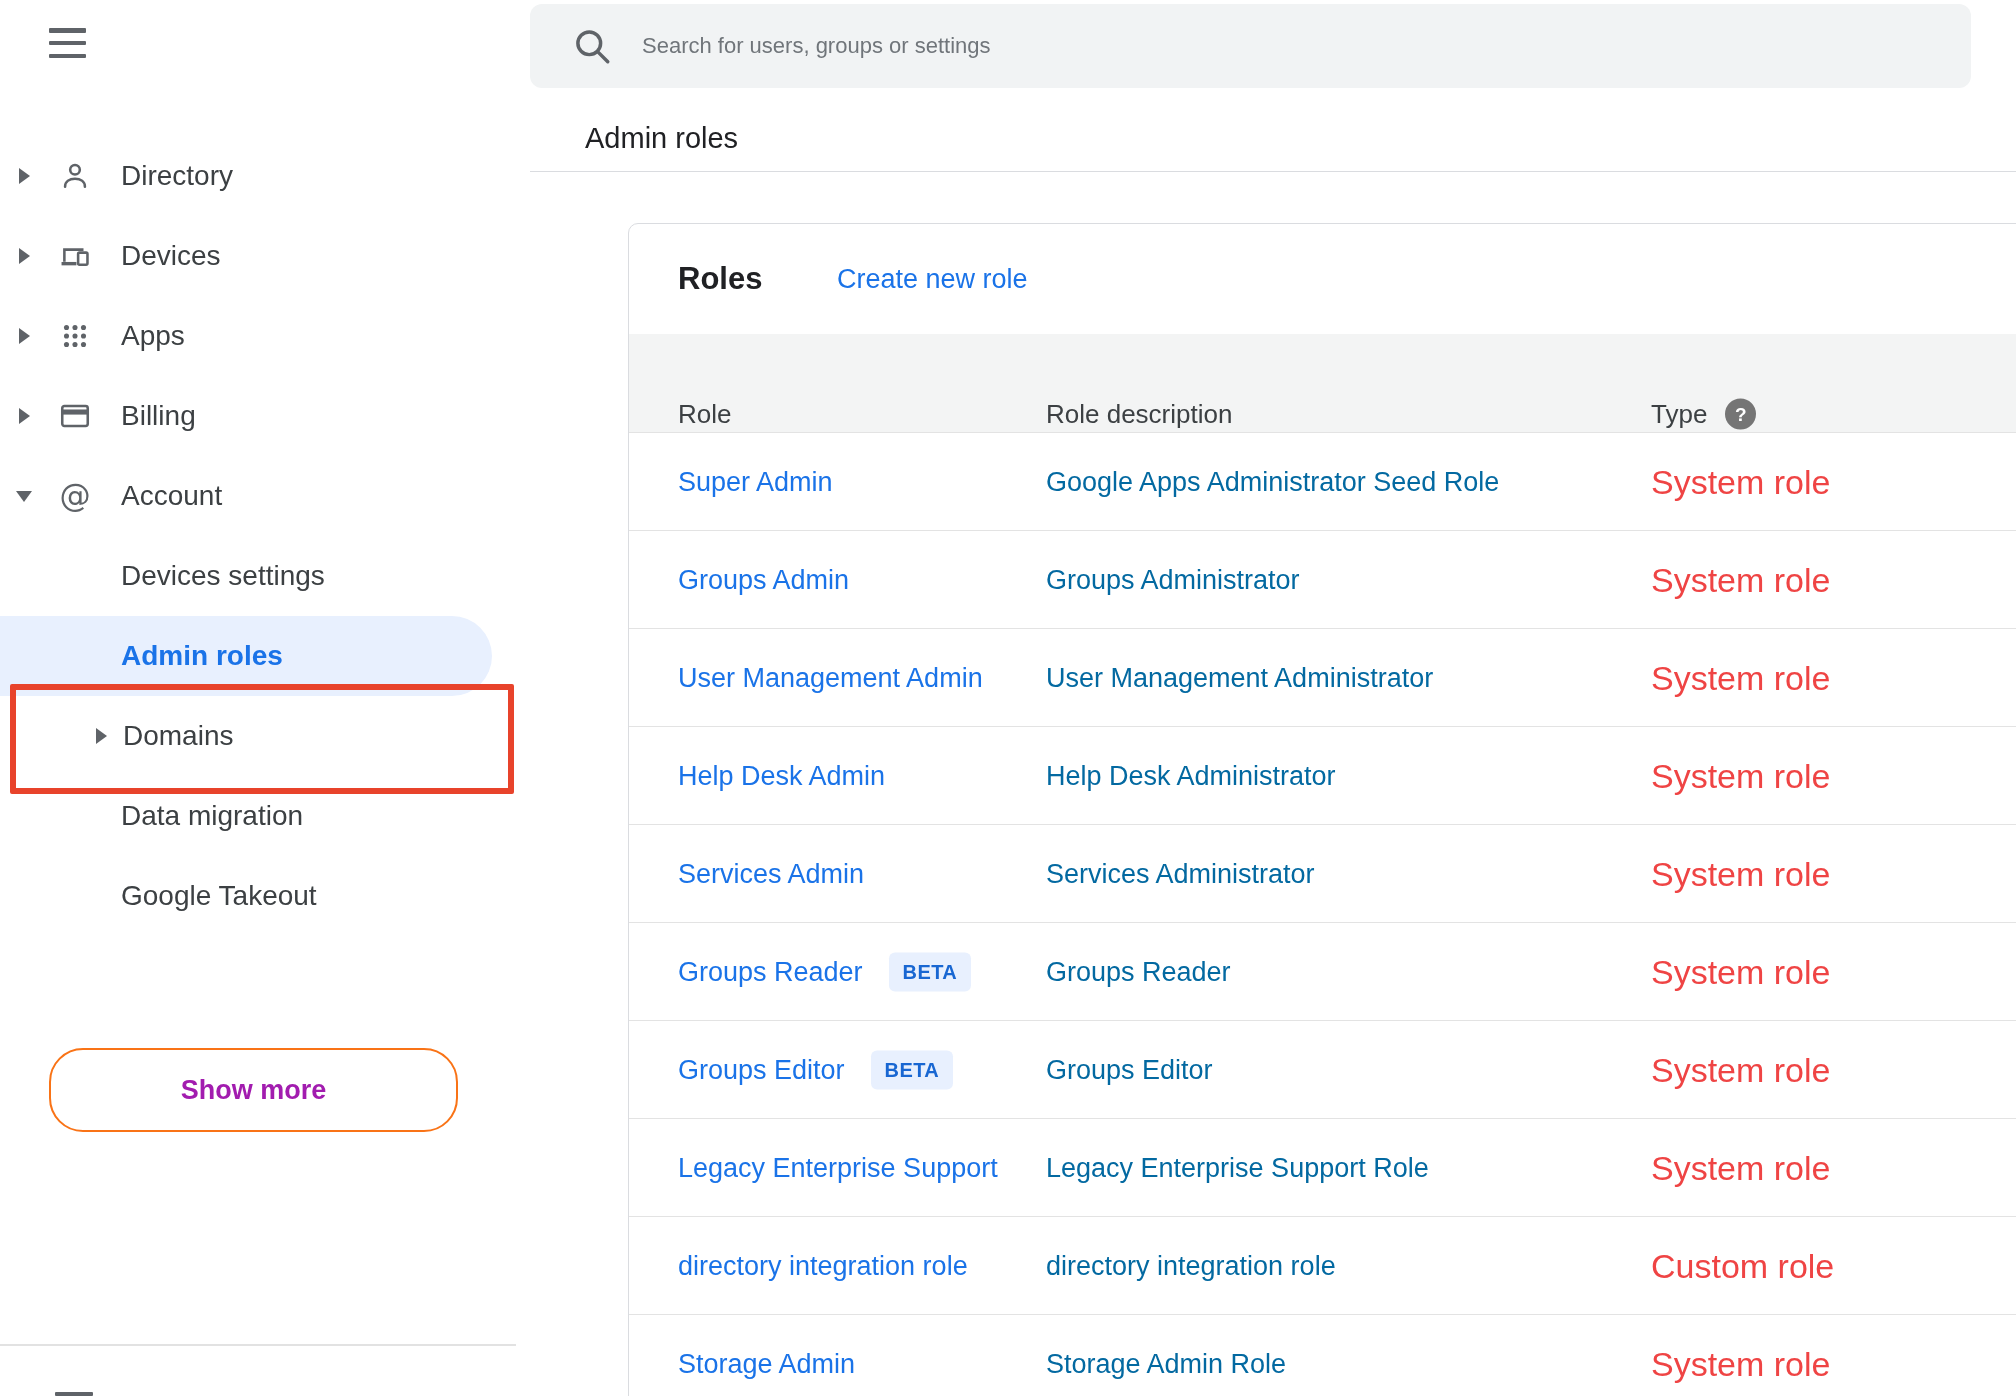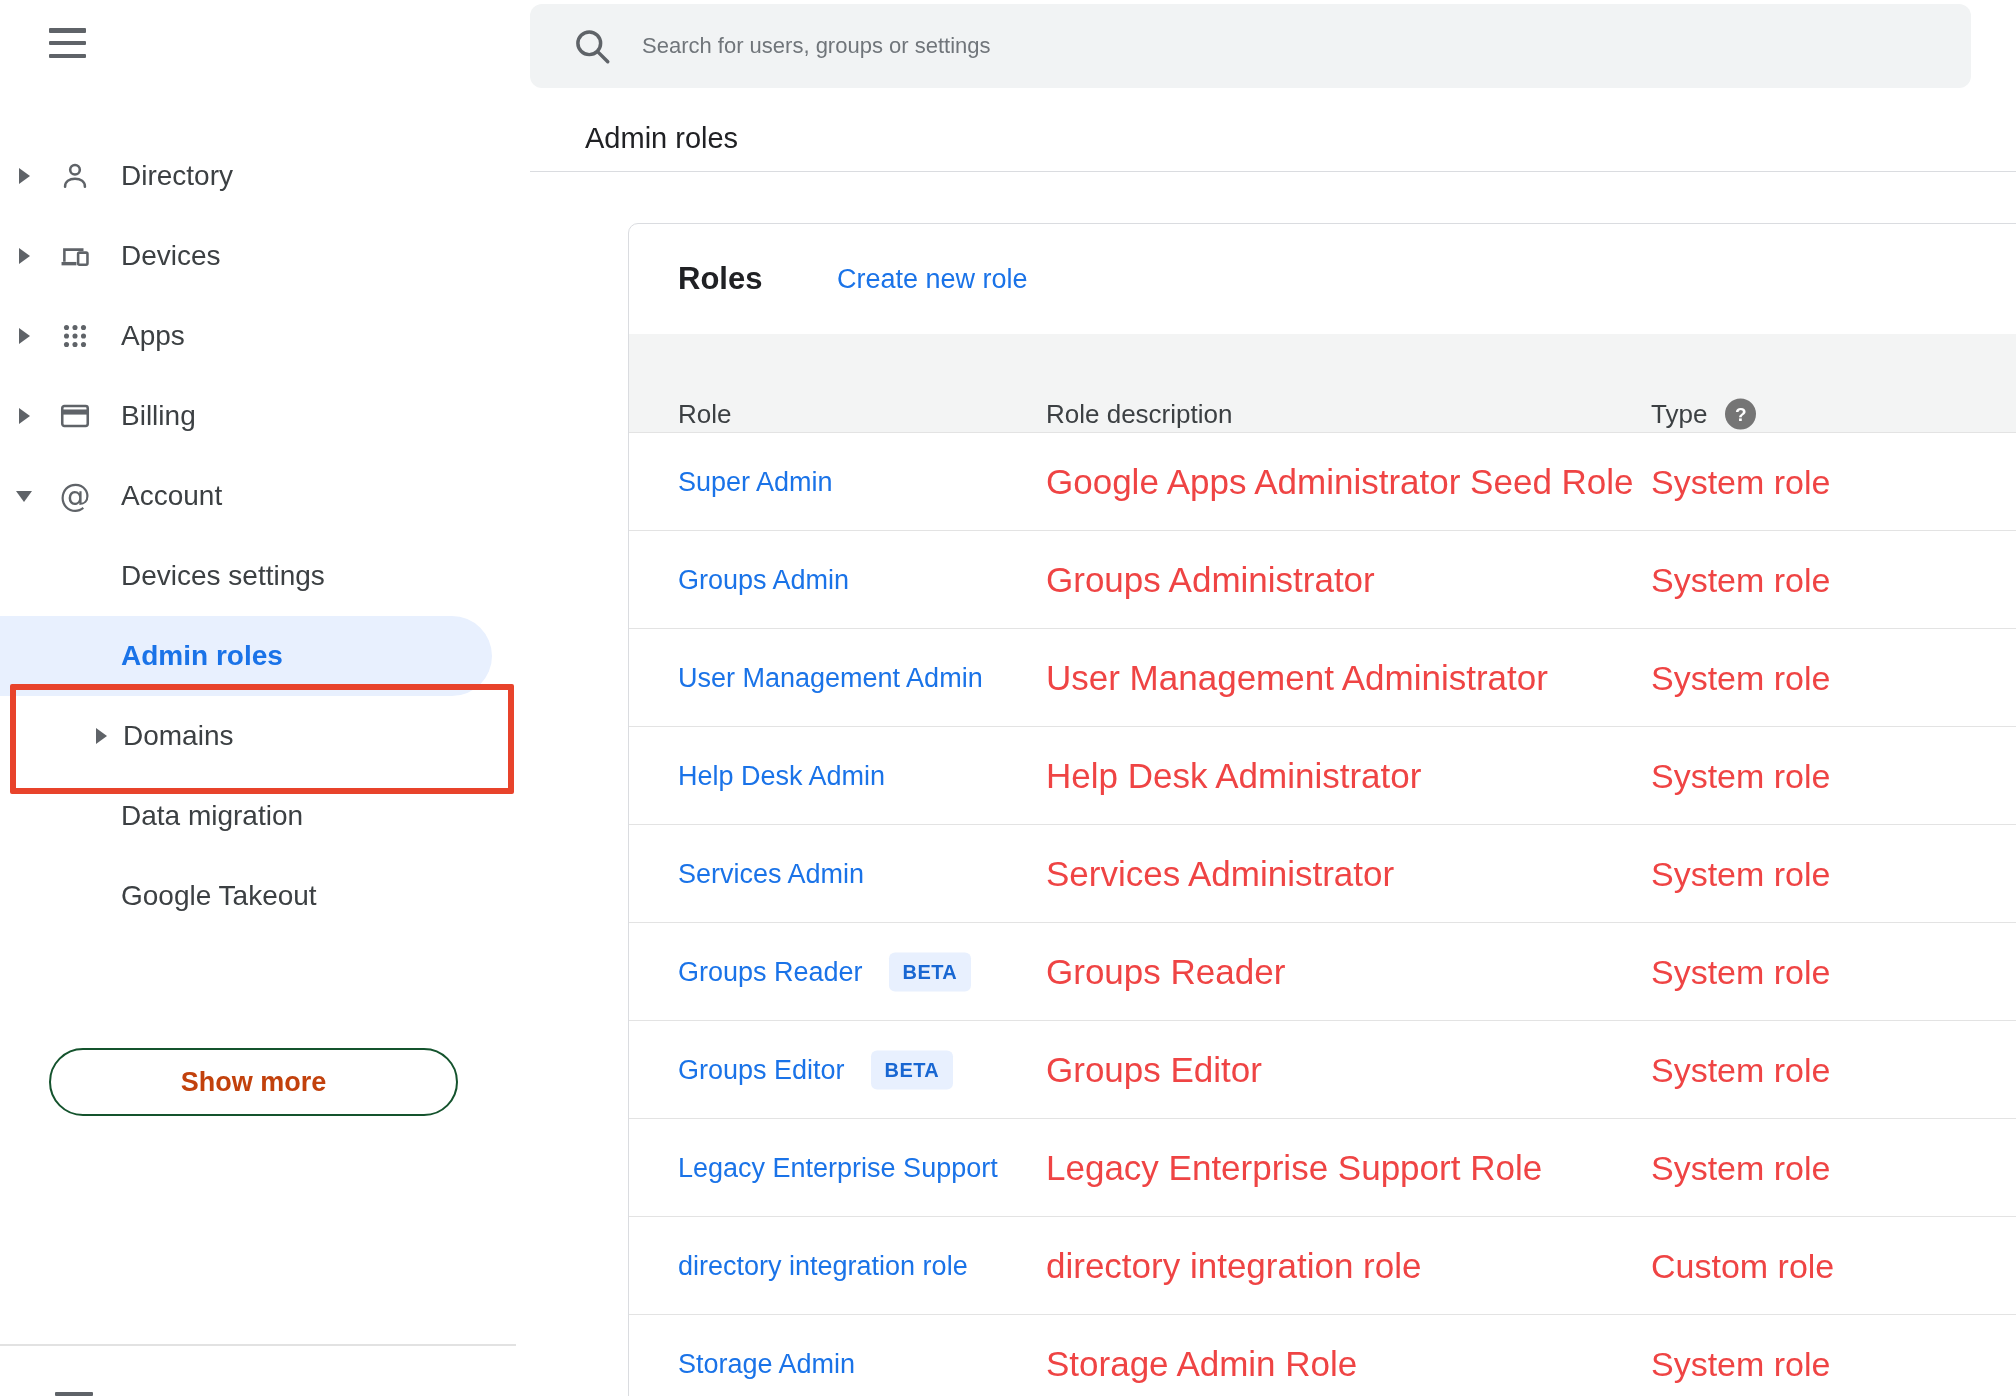--- a/index.html
+++ b/index.html
@@ -26,22 +26,22 @@
     border-left:11px solid #5f6368; border-top:8px solid transparent; border-bottom:8px solid transparent; }
   .nav-icon { position:absolute; left:58px; top:50%; transform:translateY(-50%); width:34px; height:34px; }
   .nav-label { position:absolute; left:121px; font-size:28px; color:#3c4043; white-space:nowrap; }
   .nav-row.selected .sel-pill { position:absolute; left:0; top:0; width:492px; height:80px;
     background:#e8f0fe; border-radius:0 40px 40px 0; }
   .nav-row.selected .nav-label { color:#1a73e8; font-weight:bold; }
 
   .annotation-box { position:absolute; left:10px; top:684px; width:504px; height:110px;
     border:6px solid #e8432b; border-radius:2px; pointer-events:none; z-index:5; }
 
-  .show-more { position:absolute; left:49px; top:1048px; width:409px; height:68px;
-    border:2px solid #14532d; border-radius:34px; background:#fff; color:#c2410c;
+  .show-more { position:absolute; left:49px; top:1048px; width:409px; height:84px;
+    border:2px solid #f97316; border-radius:34px; background:#fff; color:#a21caf;
     font-size:27px; font-weight:bold; font-family:inherit; cursor:pointer;
     display:flex; align-items:center; justify-content:center; }
   .sb-divider { position:absolute; left:0; top:1344px; width:516px; height:2px; background:#e2e2e2; }
   .sb-cut-icon { position:absolute; left:55px; top:1392px; width:38px; height:4px; background:#5f6368; border-radius:1px; }
 
   
   .searchbar { position:absolute; left:530px; top:4px; width:1441px; height:84px;
     background:#f1f3f4; border-radius:12px; display:flex; align-items:center; }
   .search-icon { margin-left:40px; width:44px; height:44px; flex:0 0 auto; }
   .search-input { margin-left:28px; flex:1; border:none; outline:none; background:transparent;
@@ -57,21 +57,21 @@
     background:#fff; border:1px solid #dadce0; border-radius:10px 0 0 0; overflow:hidden; }
   .card-header { position:relative; height:110px; }
   .card-title { position:absolute; left:49px; top:50%; transform:translateY(-50%);
     font-size:31px; font-weight:bold; color:#202124; }
   .create-link { position:absolute; left:208px; top:50%; transform:translateY(-50%);
     font-size:27px; color:#1a73e8; text-decoration:none; cursor:pointer; }
   .thead { position:relative; height:98px; background:#f3f4f4; }
   .trow { position:relative; height:98px; border-top:1px solid #e3e3e3; }
   .cell { position:absolute; top:50%; transform:translateY(-50%); white-space:nowrap; }
   .c-role { left:49px; }
-  .c-desc { left:417px; font-size:35px; color:#ef4444; }
+  .c-desc { left:417px; font-size:27px; color:#0369a1; }
   .c-type { left:1022px; font-size:34px; color:#ef4444; }
   .th { font-size:26px; color:#3c4043;margin-top:31px; }
   .th-type-wrap { display:flex; align-items:center; }
   .help-icon { margin-left:18px; width:31px; height:31px; border-radius:50%; background:#757575;
     color:#fff; font-size:19px; font-weight:bold; display:flex; align-items:center; justify-content:center;
     cursor:pointer; }
   .role-link { font-size:27px; color:#1a73e8; text-decoration:none; cursor:pointer; }
   .beta { display:inline-block; margin-left:26px; padding:8px 14px; background:#e8f0fe; color:#1967d2;
     font-size:20px; font-weight:bold; letter-spacing:0.4px; border-radius:6px; vertical-align:2px; }
 </style>

